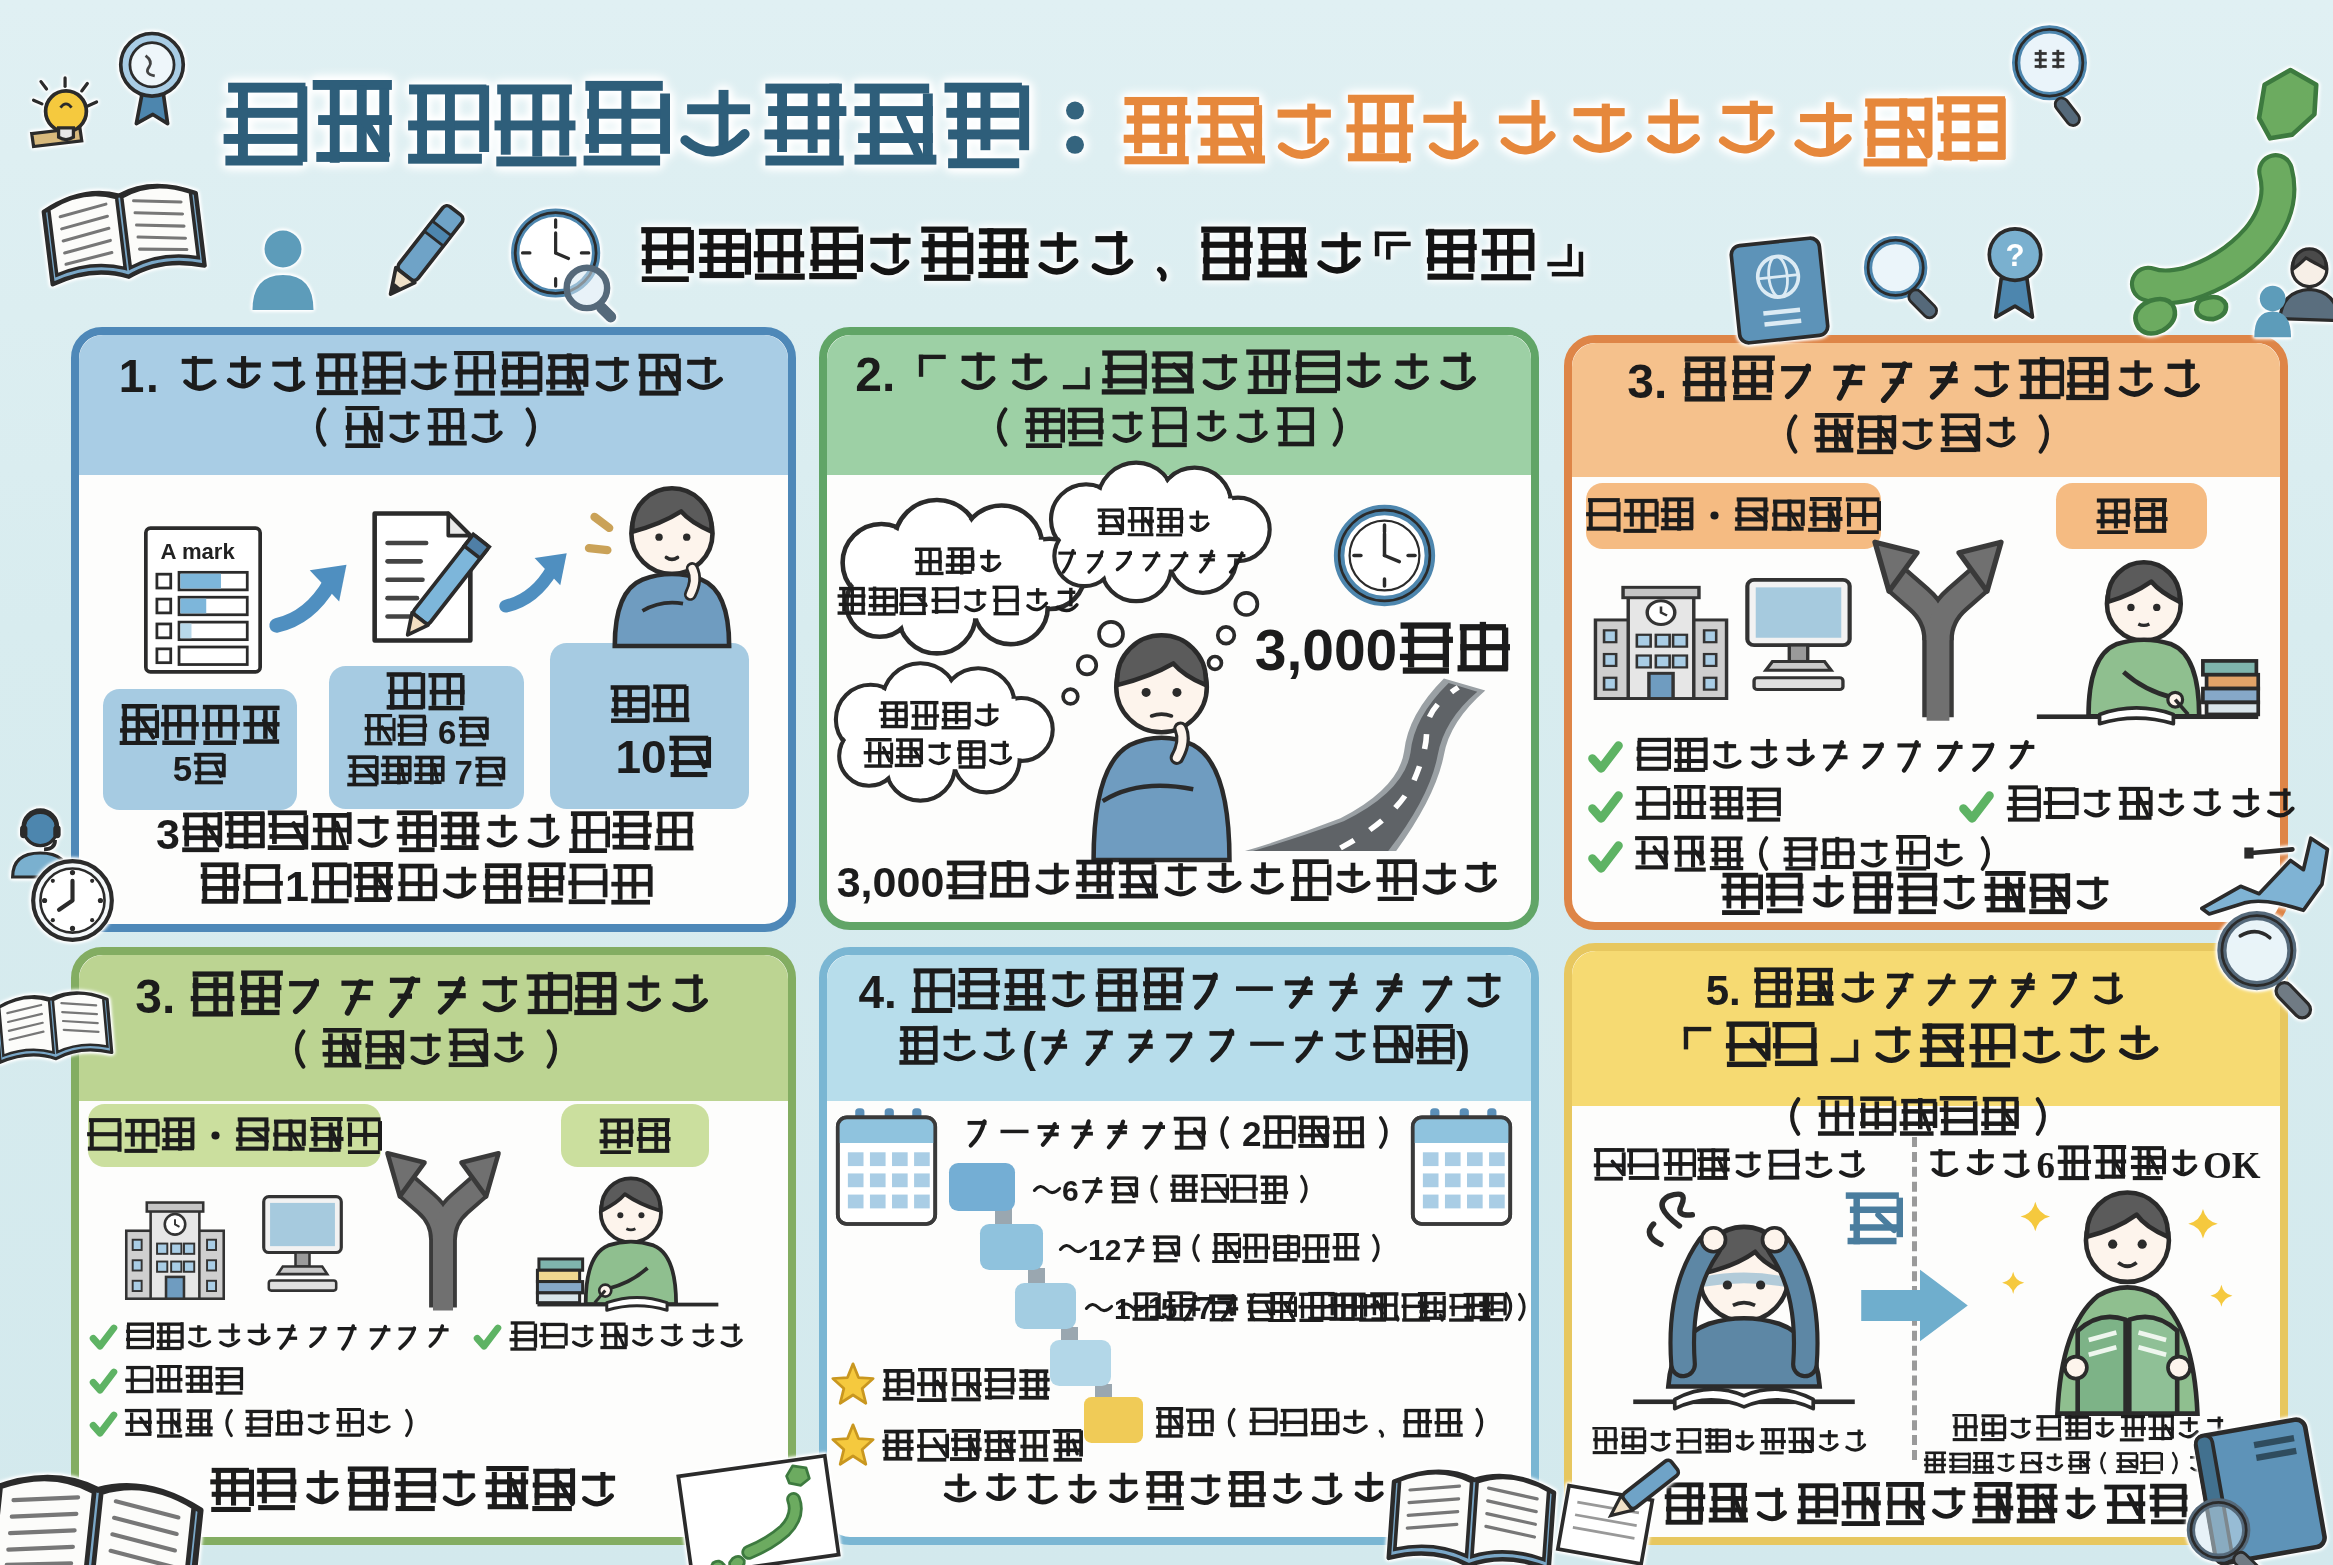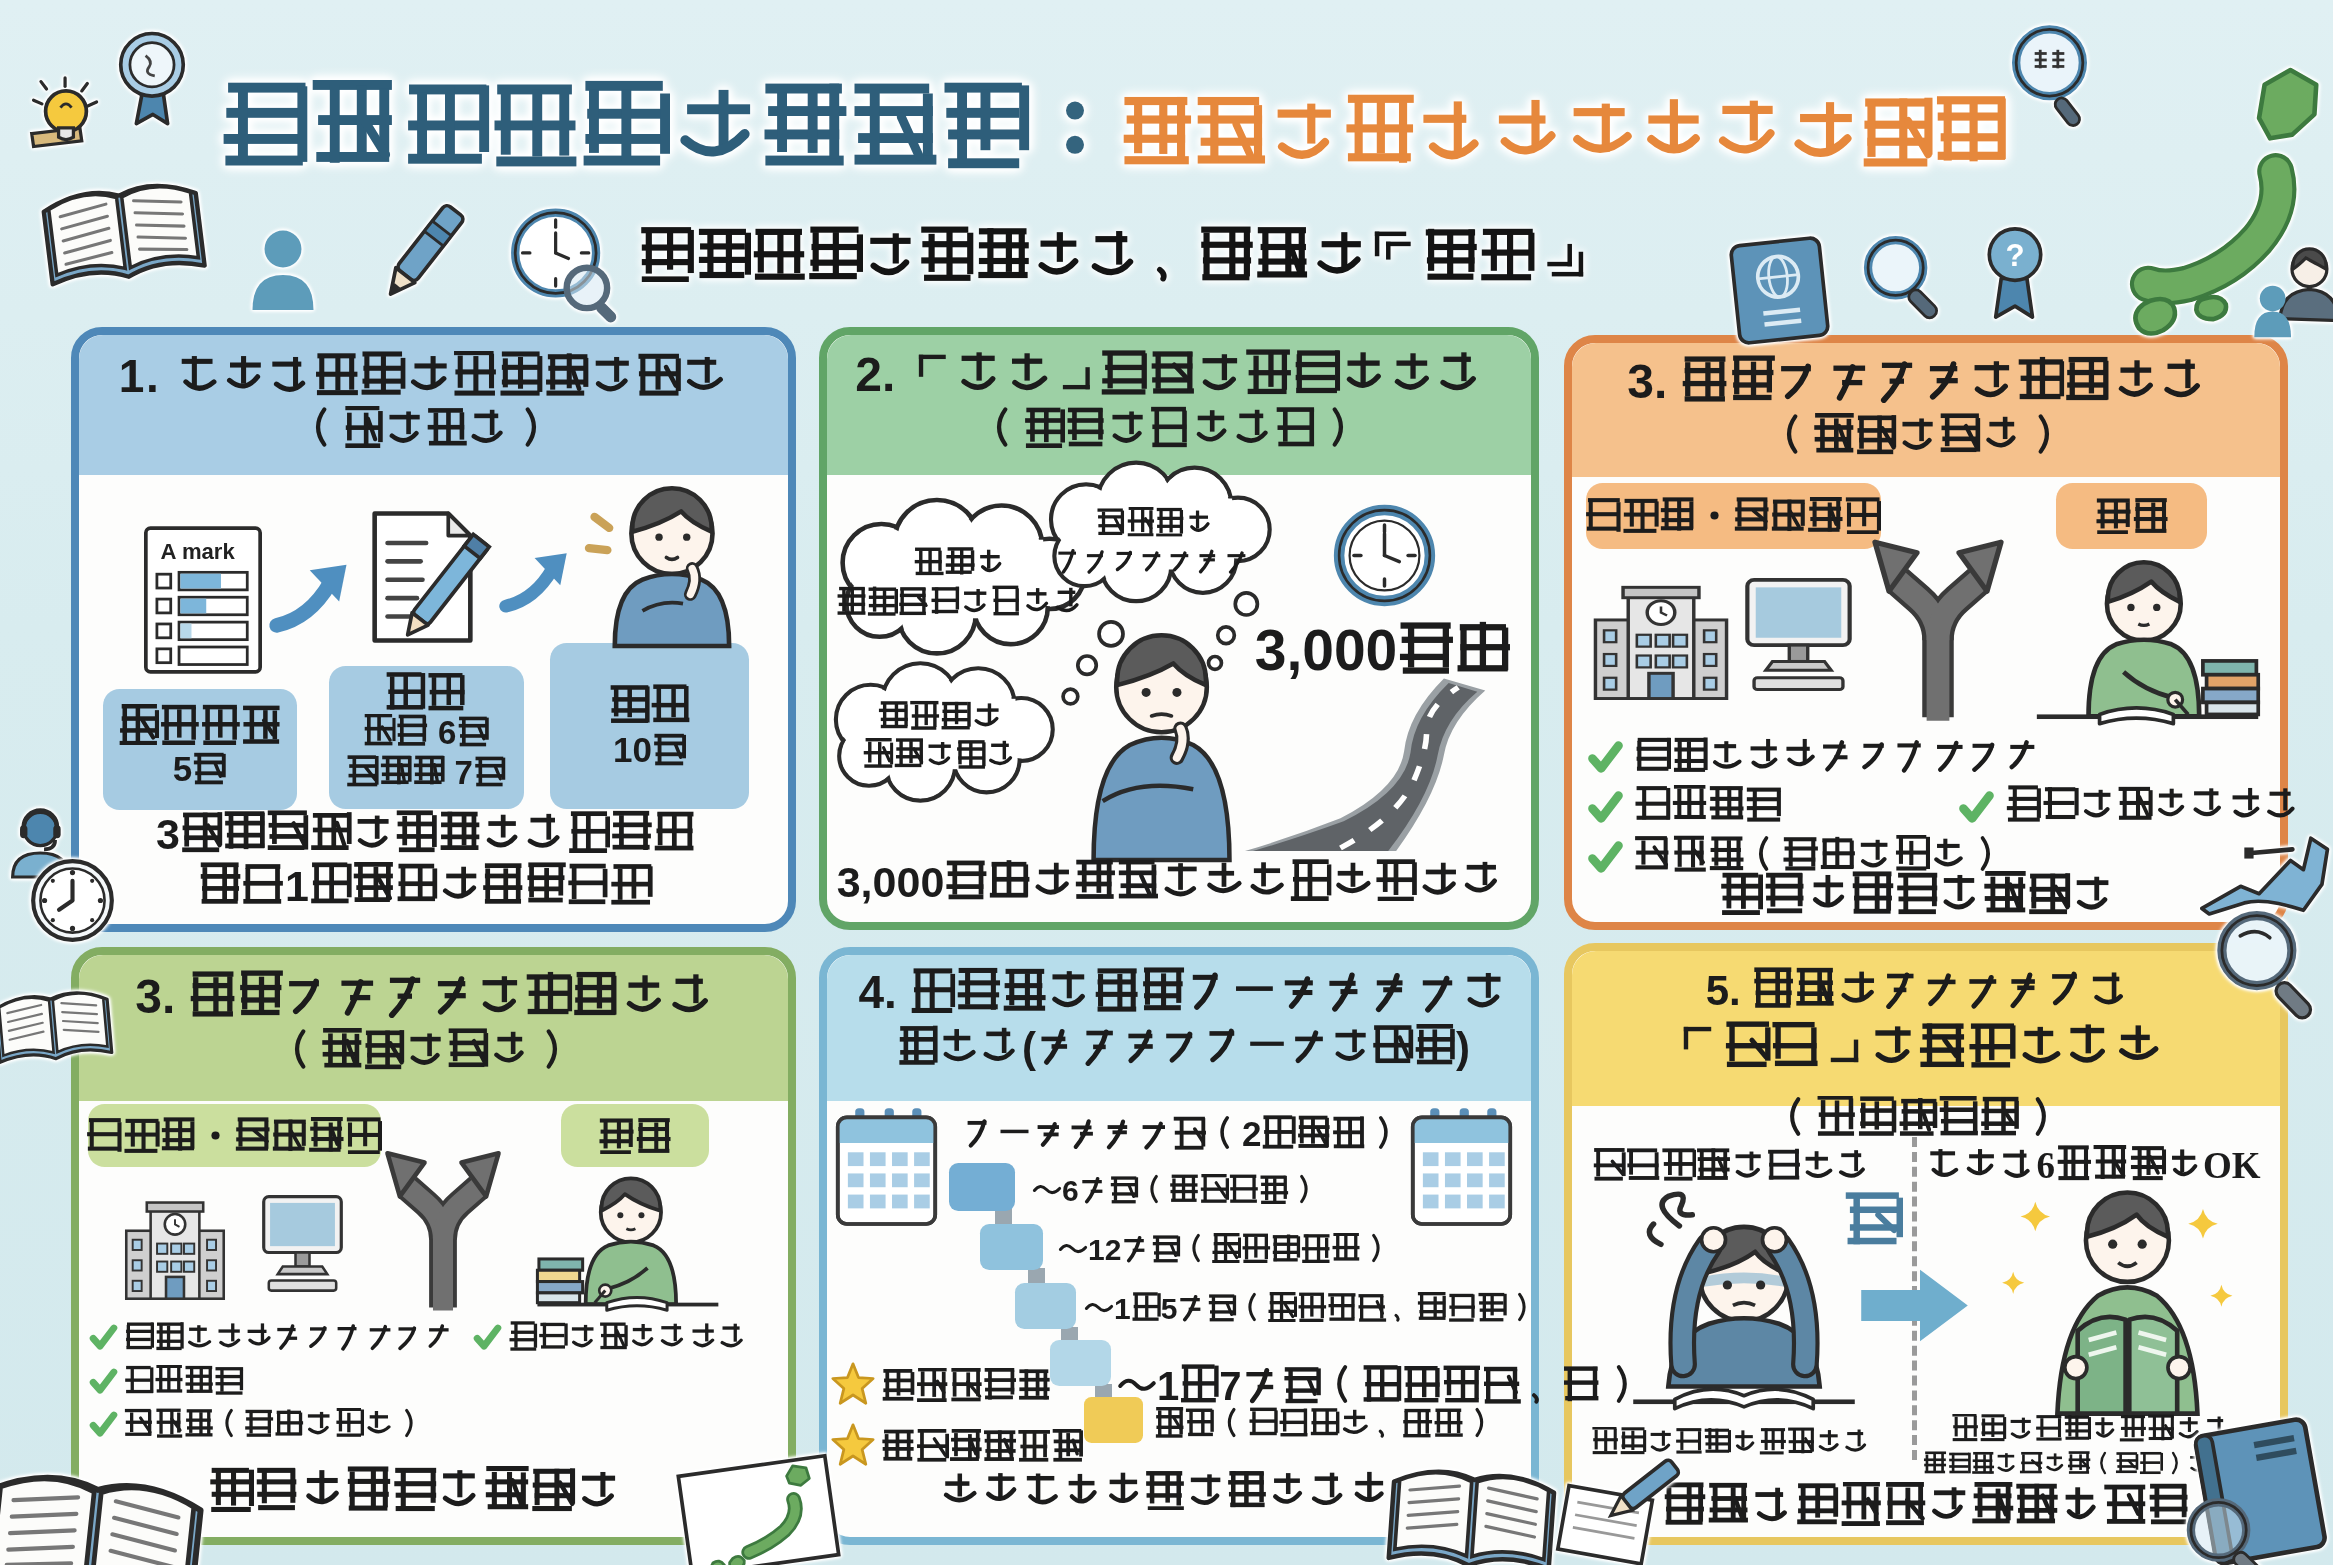--- a/index.html
+++ b/index.html
@@ -1705,21 +1705,21 @@
       </svg><svg class="c" viewBox="0 0 36 36" width="33" height="33">
         <use href="#u5f8c"></use>
       </svg> 7<svg class="c" viewBox="0 0 36 36" width="33" height="33">
         <use href="#u6708"></use>
       </svg></div>
 <div class="txt ctr" style="left:650px;top:684px;font-size:41px;"><svg class="c" viewBox="0 0 44 44" width="41" height="41">
         <use href="#u53e3"></use>
       </svg><svg class="c" viewBox="0 0 44 44" width="41" height="41">
         <use href="#u8154"></use>
       </svg></div>
-<div class="txt ctr" style="left:650px;top:730px;font-size:35px;">10<svg class="c" viewBox="0 0 38 38" width="35" height="35">
+<div class="txt ctr" style="left:664px;top:730px;font-size:46px;">10<svg class="c" viewBox="0 0 38 38" width="35" height="35">
         <use href="#u6708"></use>
       </svg></div>
 <div class="txt ctr" style="left:426px;top:810px;font-size:43px;">3<svg class="c" viewBox="0 0 47 47" width="43" height="43">
         <use href="#u6bb5"></use>
       </svg><svg class="c" viewBox="0 0 47 47" width="43" height="43">
         <use href="#u968e"></use>
       </svg><svg class="c" viewBox="0 0 47 47" width="43" height="43">
         <use href="#u9078"></use>
       </svg><svg class="c" viewBox="0 0 47 47" width="43" height="43">
         <use href="#u629c"></use>
@@ -2693,21 +2693,21 @@
         <use href="#u3001"></use>
       </svg><svg class="c" viewBox="0 0 33 33" width="30" height="30">
         <use href="#u4e0b"></use>
       </svg><svg class="c" viewBox="0 0 33 33" width="30" height="30">
         <use href="#u4e09"></use>
       </svg><svg class="c" viewBox="0 0 33 33" width="30" height="30">
         <use href="#u6cd5"></use>
       </svg><svg class="c" viewBox="0 0 33 33" width="30" height="30">
         <use href="#uff09"></use>
       </svg></div>
-<div class="txt" style="left:1117px;top:1364px;font-size:40px;"><svg class="c" viewBox="0 0 33 33" width="30" height="30">
+<div class="txt" style="left:1117px;top:1291px;font-size:31px;"><svg class="c" viewBox="0 0 33 33" width="30" height="30">
         <use href="#uff5e"></use>
       </svg>1<svg class="c" viewBox="0 0 33 33" width="30" height="30">
         <use href="#u5e74"></use>
       </svg>7<svg class="c" viewBox="0 0 33 33" width="30" height="30">
         <use href="#u30f6"></use>
       </svg><svg class="c" viewBox="0 0 33 33" width="30" height="30">
         <use href="#u6708"></use>
       </svg><svg class="c" viewBox="0 0 33 33" width="30" height="30">
         <use href="#uff08"></use>
       </svg><svg class="c" viewBox="0 0 33 33" width="30" height="30">

